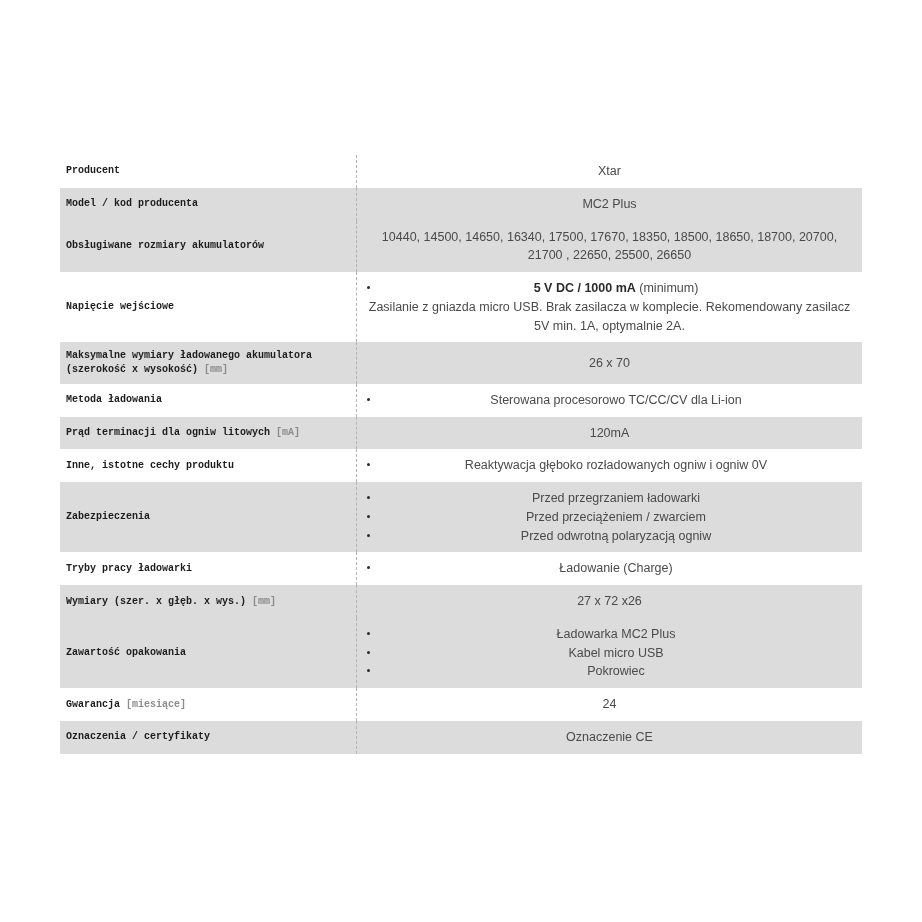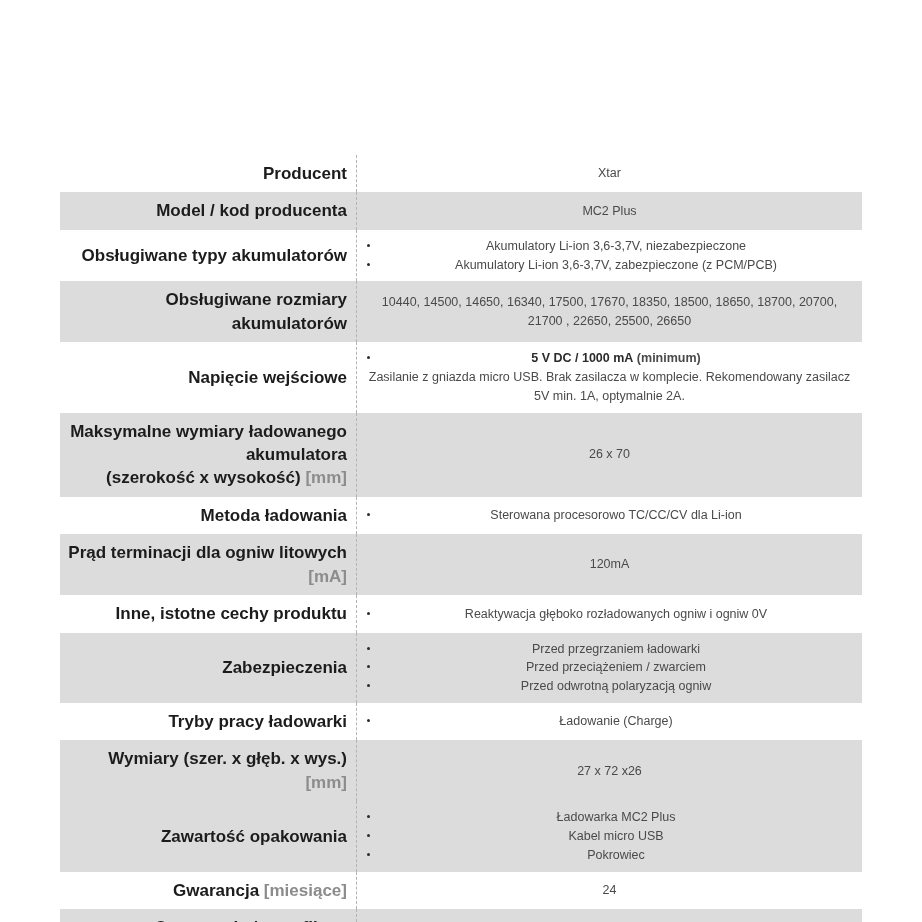--- a/index.html
+++ b/index.html
@@ -25,28 +25,29 @@
     table-layout: fixed;
   }
   table.spec-table tr.spec-row.shaded {
     background: #dcdcdc;
   }
   table.spec-table tr.spec-row.plain {
     background: #ffffff;
   }
   td.spec-label {
     width: 281px;
-    text-align: right;
+    text-align: left;
     vertical-align: middle;
-    font-size: 17px;
+    font-size: 10px;
     font-weight: bold;
     color: #1c1c1c;
     line-height: 1.38;
     padding: 7px 9px 7px 6px;
     border-right: 1px dashed #b4b4b4;
+    font-family: Liberation Mono, monospace;
   }
   td.spec-value {
     vertical-align: middle;
     font-size: 12.5px;
     font-weight: normal;
     color: #4a4a4a;
     line-height: 1.45;
     padding: 7px 8px 7px 8px;
     text-align: center;
   }
@@ -74,21 +75,21 @@
     height: 3px;
     border-radius: 50%;
     background: #2b2b2b;
   }
   .strong-val {
     font-weight: bold;
     color: #2b2b2b;
     margin-top: 34px;
   }
   .note-val {
-    font-weight: bold;
+    font-weight: normal;
     color: #4a4a4a;
   }
   .sizes-text {
     margin: 0;
     line-height: 1.5;
   }
   .sub-note {
     margin: 0;
     line-height: 1.5;
   }
@@ -104,29 +105,20 @@
           <td class="spec-value">
             <p class="sizes-text">Xtar</p>
           </td>
         </tr>
         <tr class="spec-row shaded">
           <td class="spec-label"><span>Model / kod producenta</span></td>
           <td class="spec-value">
             <p class="sizes-text">MC2 Plus</p>
           </td>
         </tr>
-        <tr class="spec-row plain">
-          <td class="spec-label"><span>Obsługiwane typy akumulatorów</span></td>
-          <td class="spec-value">
-            <ul class="value-list">
-              <li>Akumulatory Li-ion 3,6-3,7V, niezabezpieczone</li>
-              <li>Akumulatory Li-ion 3,6-3,7V, zabezpieczone (z PCM/PCB)</li>
-            </ul>
-          </td>
-        </tr>
         <tr class="spec-row shaded">
           <td class="spec-label"><span>Obsługiwane rozmiary akumulatorów</span></td>
           <td class="spec-value">
             <p class="sizes-text">10440, 14500, 14650, 16340, 17500, 17670, 18350, 18500, 18650, 18700, 20700, 21700 , 22650, 25500, 26650</p>
           </td>
         </tr>
         <tr class="spec-row plain">
           <td class="spec-label"><span>Napięcie wejściowe</span></td>
           <td class="spec-value">
             <ul class="value-list">

